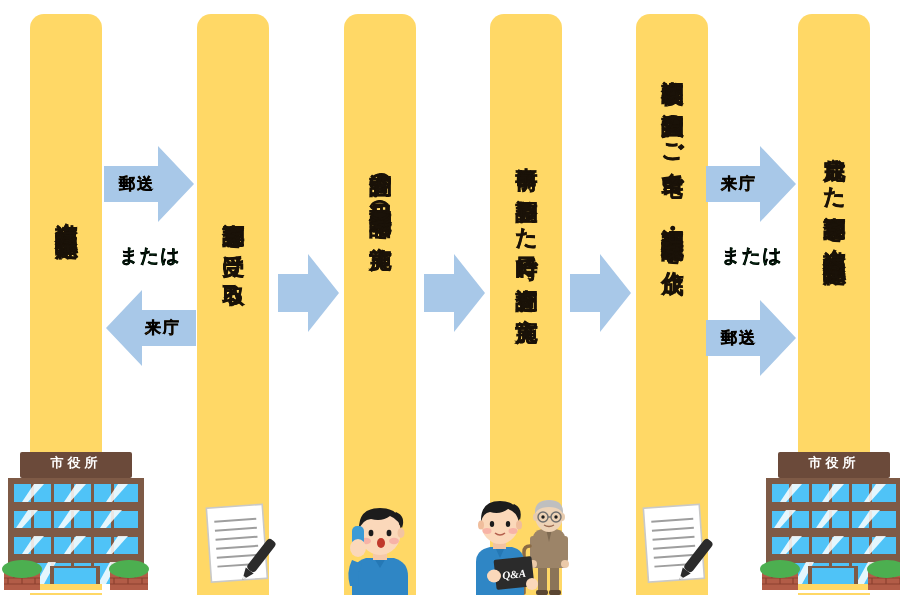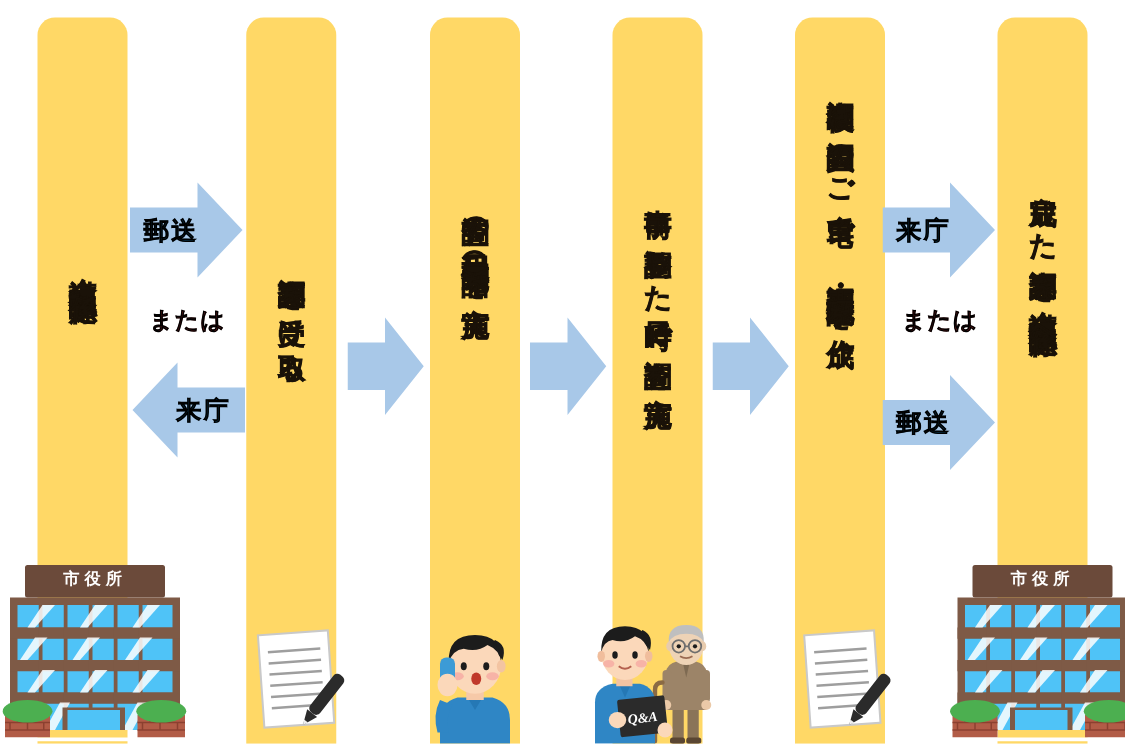--- a/index.html
+++ b/index.html
@@ -39,33 +39,33 @@
   .arrow{
     position:absolute;
     display:flex;
     align-items:center;
     justify-content:center;
   }
   .arrow svg{position:absolute;left:0;top:0;}
   .arrow .alabel{
     position:relative;
     font-weight:bold;
-    color:#0c4a6e;
-    font-size:20px;
+    color:#a16207;
+    font-size:16px;
     letter-spacing:2px;
     -webkit-text-stroke:0.5px #000;
     z-index:2;
     white-space:nowrap;
     font-family:Liberation Serif, serif;
   }
   .plain-arrow{position:absolute;}
   .orlabel{
     position:absolute;
     font-weight:bold;
-    color:#7f1d1d;
+    color:#15803d;
     font-size:19px;
     letter-spacing:1px;
     -webkit-text-stroke:0.4px #000;
     white-space:nowrap;
     text-align:center;
   }
 
   
   .illus{position:absolute;}
 </style>

